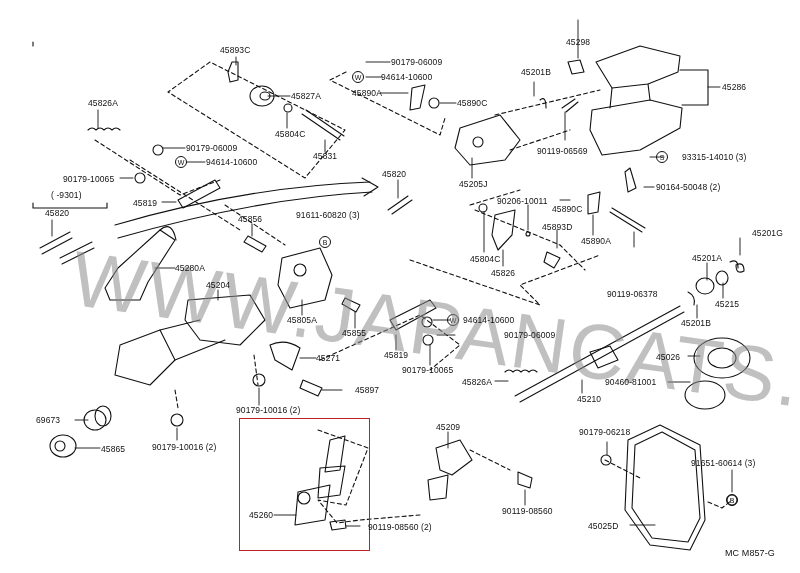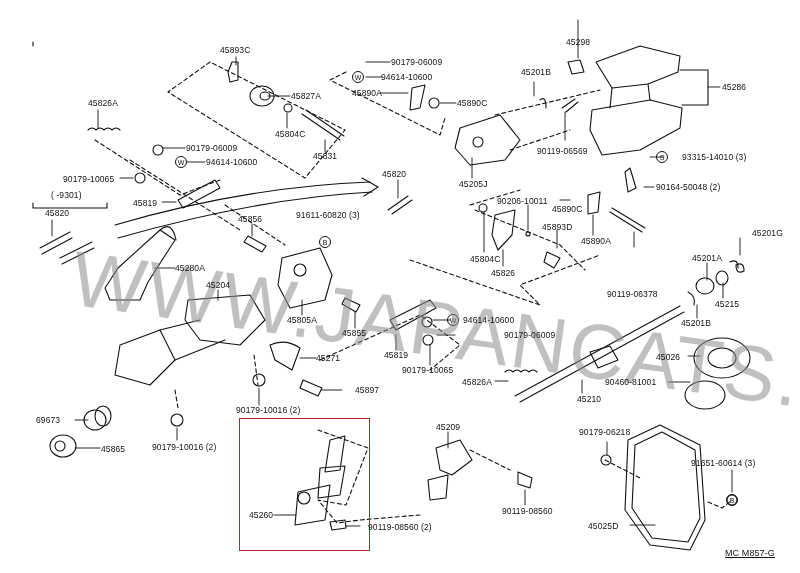--- a/index.html
+++ b/index.html
@@ -5,21 +5,21 @@
   html,body{margin:0;padding:0;background:#fff;}
   #stage{position:relative;width:800px;height:573px;overflow:hidden;background:#fff;
     font-family:"Liberation Sans",sans-serif;color:#111;}
   svg#art{position:absolute;left:0;top:0;width:800px;height:573px;}
   .lbl{position:absolute;font-size:8.5px;line-height:10px;white-space:nowrap;color:#111;
     font-family:"Liberation Sans",sans-serif;letter-spacing:0.1px;}
   .lbl.i{cursor:pointer;}
   .wm{position:absolute;left:78px;top:238px;font-size:78px;line-height:80px;
     color:rgba(140,140,140,0.55);font-family:"Liberation Sans",sans-serif;
     transform:rotate(8deg);transform-origin:left top;letter-spacing:2px;white-space:nowrap;pointer-events:none;}
-  .ref{position:absolute;font-size:9px;text-decoration:underline;}
+  .ref{position:absolute;font-size:9px;}
   .hl{position:absolute;left:239px;top:418px;width:131px;height:133px;border:1.5px solid #c0202a;box-sizing:border-box;}
 </style>
 </head>
 <body>
 
 <div id="stage">
 
   <svg id="art" viewBox="0 0 800 573">
     <g fill="none" stroke="#111" stroke-width="1.1" stroke-linejoin="round" stroke-linecap="round">
 

